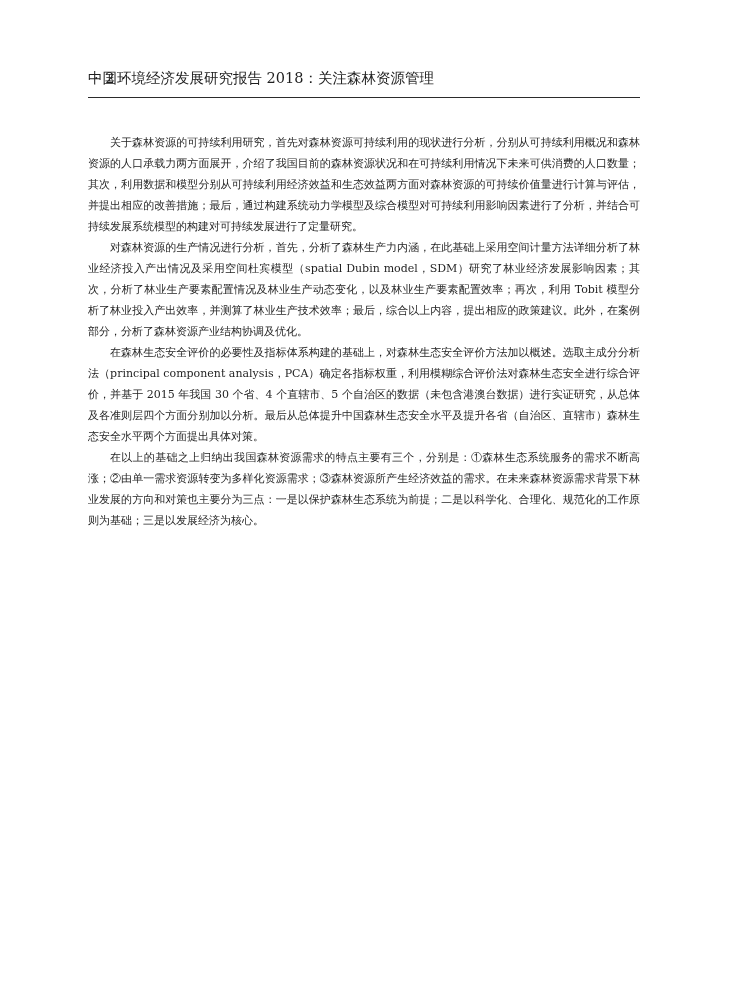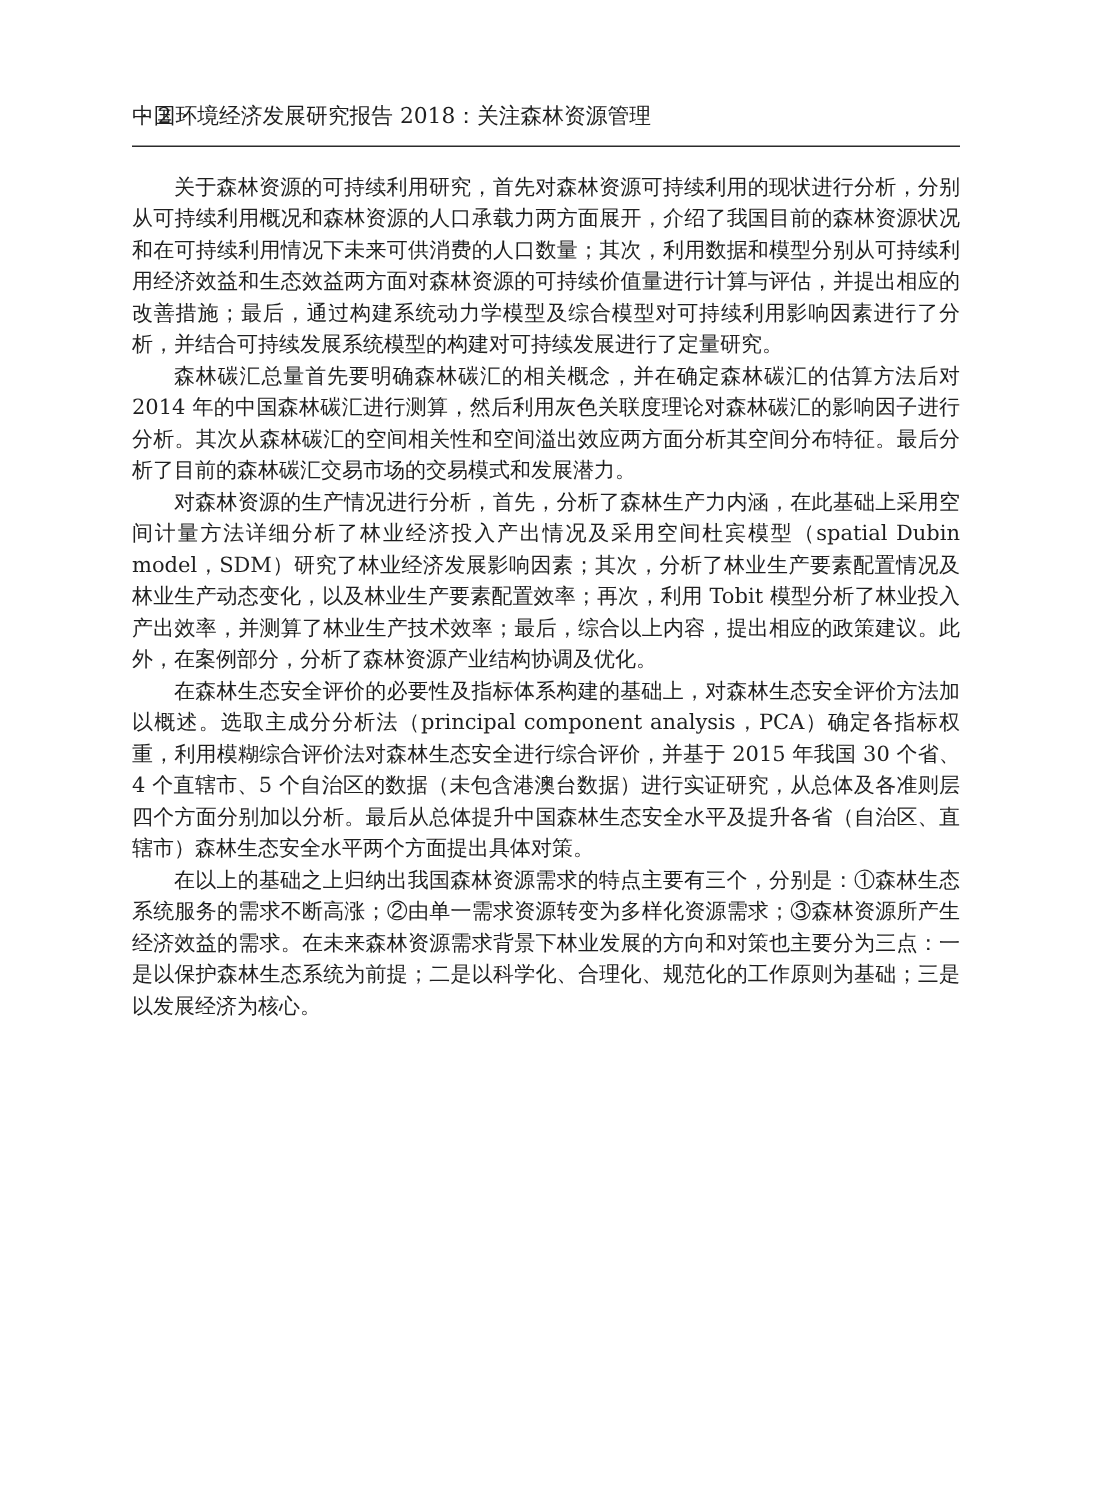--- a/index.html
+++ b/index.html
@@ -35,23 +35,23 @@
     left: 6px;
     top: 0;
     letter-spacing: 1px;
   }
   .running-title {
     display: block;
     text-align: left;
     white-space: nowrap;
   }
   .page-body {
-    margin-top: 17px;
+    margin-top: 34px;
     width: 552px;
-    font-size: 14px;
+    font-size: 11px;
     line-height: 21px;
     text-align: justify;
     text-justify: inter-ideograph;
   }
   .page-body p {
     margin: 0;
     padding: 0;
     text-indent: 2em;
   }
 </style>
@@ -60,19 +60,18 @@
 
 <div class="page">
 
   <div class="page-header">
     <span class="page-number">· 2 ·</span>
     <span class="running-title">中国环境经济发展研究报告 2018：关注森林资源管理</span>
   </div>
 
   <div class="page-body">
     <p>关于森林资源的可持续利用研究，首先对森林资源可持续利用的现状进行分析，分别从可持续利用概况和森林资源的人口承载力两方面展开，介绍了我国目前的森林资源状况和在可持续利用情况下未来可供消费的人口数量；其次，利用数据和模型分别从可持续利用经济效益和生态效益两方面对森林资源的可持续价值量进行计算与评估，并提出相应的改善措施；最后，通过构建系统动力学模型及综合模型对可持续利用影响因素进行了分析，并结合可持续发展系统模型的构建对可持续发展进行了定量研究。</p>
-    <p>森林碳汇总量首先要明确森林碳汇的相关概念，并在确定森林碳汇的估算方法后对 2014 年的中国森林碳汇进行测算，然后利用灰色关联度理论对森林碳汇的影响因子进行分析。其次从森林碳汇的空间相关性和空间溢出效应两方面分析其空间分布特征。最后分析了目前的森林碳汇交易市场的交易模式和发展潜力。</p>
     <p>对森林资源的生产情况进行分析，首先，分析了森林生产力内涵，在此基础上采用空间计量方法详细分析了林业经济投入产出情况及采用空间杜宾模型（spatial Dubin model，SDM）研究了林业经济发展影响因素；其次，分析了林业生产要素配置情况及林业生产动态变化，以及林业生产要素配置效率；再次，利用 Tobit 模型分析了林业投入产出效率，并测算了林业生产技术效率；最后，综合以上内容，提出相应的政策建议。此外，在案例部分，分析了森林资源产业结构协调及优化。</p>
     <p>在森林生态安全评价的必要性及指标体系构建的基础上，对森林生态安全评价方法加以概述。选取主成分分析法（principal component analysis，PCA）确定各指标权重，利用模糊综合评价法对森林生态安全进行综合评价，并基于 2015 年我国 30 个省、4 个直辖市、5 个自治区的数据（未包含港澳台数据）进行实证研究，从总体及各准则层四个方面分别加以分析。最后从总体提升中国森林生态安全水平及提升各省（自治区、直辖市）森林生态安全水平两个方面提出具体对策。</p>
     <p>在以上的基础之上归纳出我国森林资源需求的特点主要有三个，分别是：①森林生态系统服务的需求不断高涨；②由单一需求资源转变为多样化资源需求；③森林资源所产生经济效益的需求。在未来森林资源需求背景下林业发展的方向和对策也主要分为三点：一是以保护森林生态系统为前提；二是以科学化、合理化、规范化的工作原则为基础；三是以发展经济为核心。</p>
   </div>
 
 </div>
 
 </body></html>

